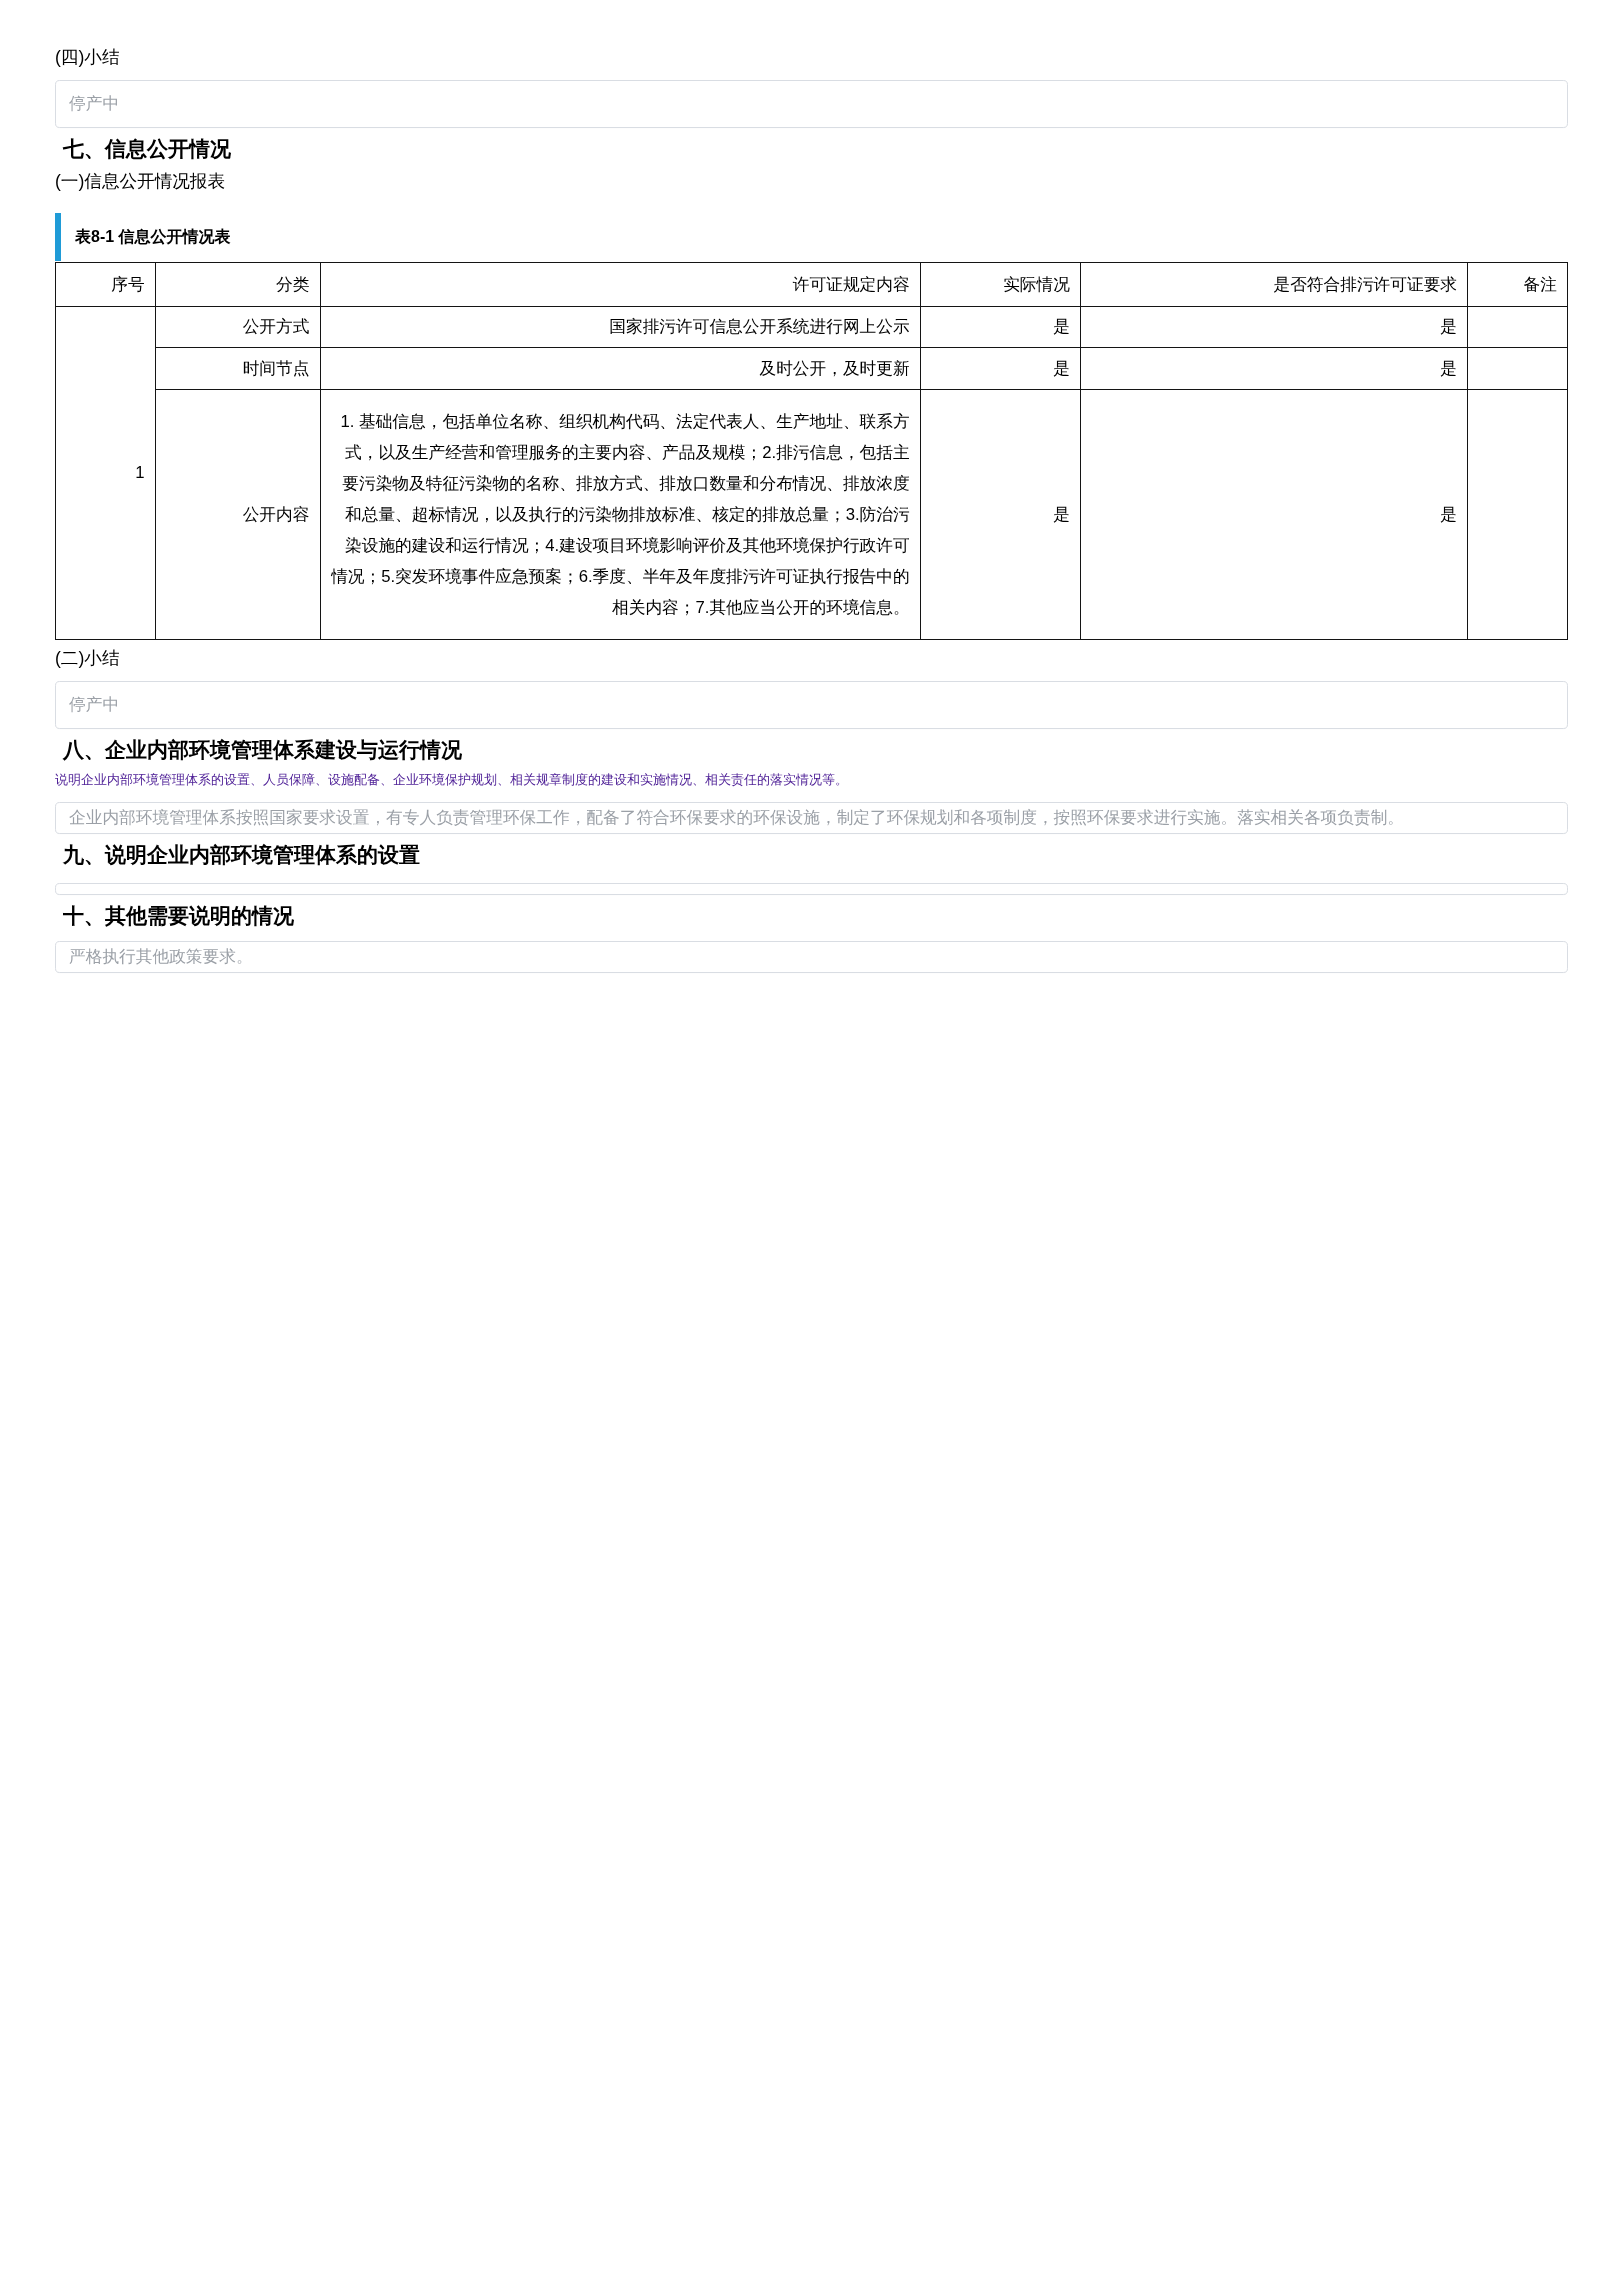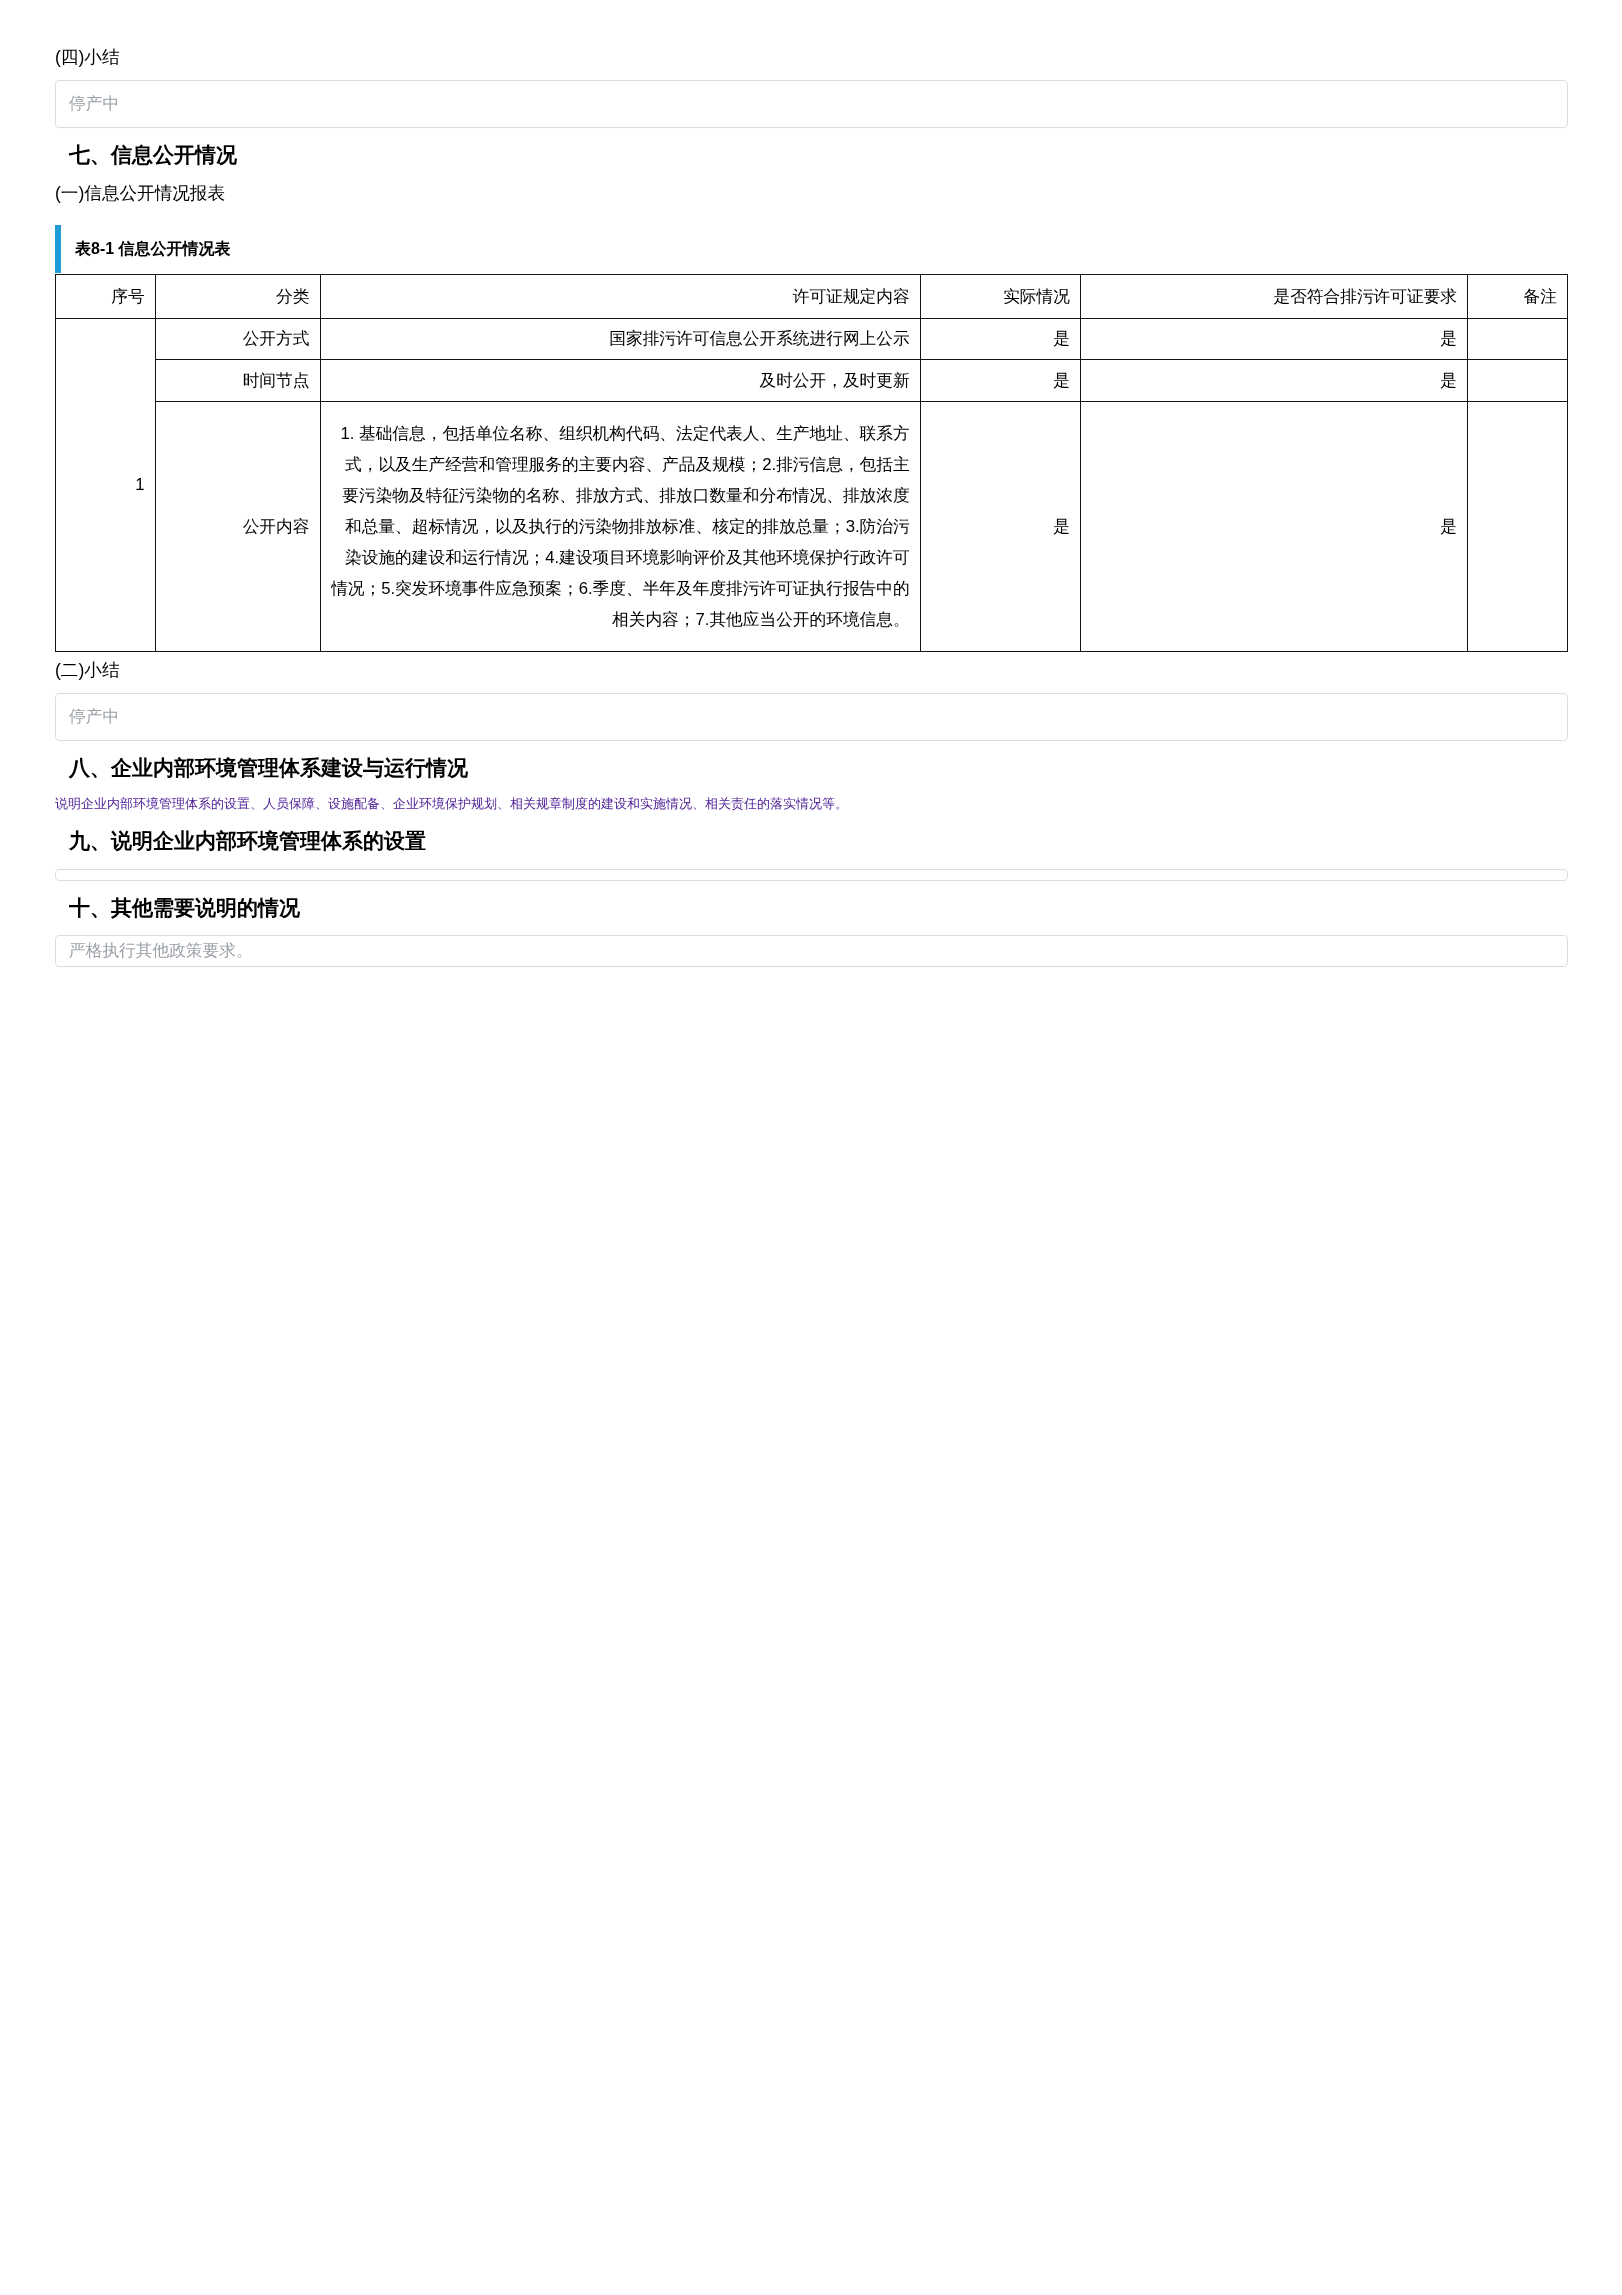--- a/index.html
+++ b/index.html
@@ -5,21 +5,21 @@
   html,body{margin:0;padding:0;background:#ffffff;}
   body{
     width:1623px;height:2295px;position:relative;
     font-family:"Liberation Sans","DejaVu Sans",sans-serif;
     color:#000;
     -webkit-font-smoothing:antialiased;
   }
   .content{box-sizing:border-box;width:1623px;padding:46px 55px 0 55px;}
 
   .h-sub{font-size:17.6px;line-height:22px;font-weight:400;color:#000000;}
-  h2.sec-title{font-size:21px;line-height:26px;font-weight:700;color:#000;margin:14px;}
+  h2.sec-title{font-size:21px;line-height:26px;font-weight:700;color:#000;margin:8px;}
 
   .input{
     box-sizing:border-box;width:100%;
     border:0.9px solid #d9dde3;border-radius:4.6px;background:#fff;
     color:#9ba0a7;font-size:16.7px;line-height:20.4px;
     display:flex;align-items:center;
     padding:0 13px;
     box-shadow:0 0.5px 0 rgba(0,0,0,0.02);
   }
   .input.h76{height:48px;margin-top:12px;}
@@ -125,20 +125,23 @@
     </tbody>
   </table>
 
   <div class="h-sub mt14">(二)小结</div>
   <div class="input h76" role="textbox">
     <span>停产中</span>
   </div>
 
   <h2 class="sec-title mt56">八、企业内部环境管理体系建设与运行情况</h2>
   <div class="desc">说明企业内部环境管理体系的设置、人员保障、设施配备、企业环境保护规划、相关规章制度的建设和实施情况、相关责任的落实情况等。</div>
+  <div class="input h68" role="textbox">
+    <span>企业内部环境管理体系按照国家要求设置，有专人负责管理环保工作，配备了符合环保要求的环保设施，制定了环保规划和各项制度，按照环保要求进行实施。落实相关各项负责制。</span>
+  </div>
 
   <h2 class="sec-title mt72">九、说明企业内部环境管理体系的设置</h2>
   <div class="input thin" role="textbox">
     <span></span>
   </div>
 
   <h2 class="sec-title mt84">十、其他需要说明的情况</h2>
   <div class="input h68" role="textbox">
     <span>严格执行其他政策要求。</span>
   </div>

